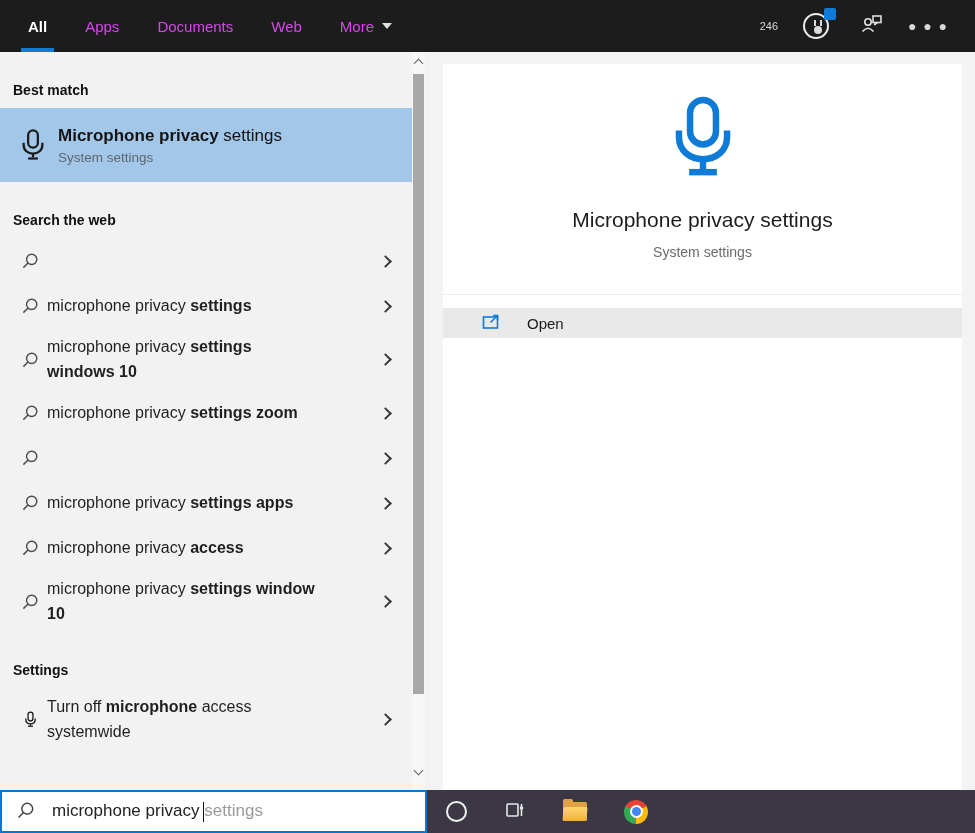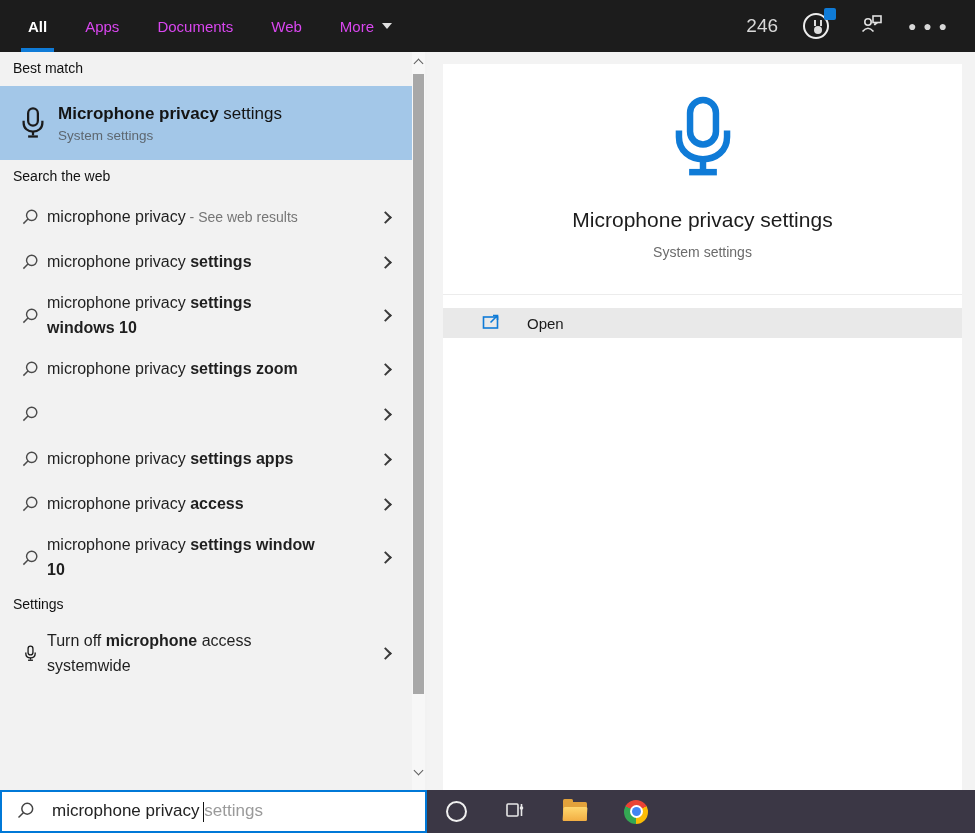--- a/index.html
+++ b/index.html
@@ -8,35 +8,35 @@
   .screen { width:975px; height:833px; display:flex; flex-direction:column; position:relative; }
 
   
   .topbar { height:52px; background:#1c1c1c; display:flex; align-items:center; flex:0 0 52px;text-align:center; }
   .tabs { display:flex; align-items:center; gap:38px; padding-left:28px; height:100%; }
   .tab { color:#d946ef; font-size:15px; height:100%; display:flex; align-items:center; position:relative; cursor:default; }
   .tab.active { color:#ffffff; font-weight:bold; }
   .tab.active::after { content:""; position:absolute; left:-7px; right:-7px; bottom:0; height:4px; background:#0f7bd7; }
   .tab .tri { width:0; height:0; border-left:5px solid transparent; border-right:5px solid transparent; border-top:6px solid #e0e0e0; margin-left:8px; }
   .topbar-right { margin-left:auto; display:flex; align-items:center; gap:24px; padding-right:26px; }
-  .points { color:#d8d8d8; font-size:19px; }
+  .points { color:#d8d8d8; font-size:11px; }
   .rewards { position:relative; width:34px; height:36px; }
   .rewards .ring { position:absolute; left:1px; top:5px; width:26px; height:26px; border:2px solid #ededed; border-radius:50%; }
   .rewards .ribbon { position:absolute; left:12px; top:12px; width:8px; height:6px; border-left:2px solid #dcdcdc; border-right:2px solid #dcdcdc; }
   .rewards .medal { position:absolute; left:12px; top:18px; width:8px; height:8px; background:#dcdcdc; border-radius:50%; }
   .rewards .badge { position:absolute; right:0; top:0; width:12px; height:12px; background:#0f7bd7; border-radius:2px; }
   .dots { color:#d8d8d8; font-size:14px; letter-spacing:2px; }
 
   
   .middle { flex:1; display:flex; min-height:0; }
 
   
   .left-panel { width:427px; background:#f2f2f2; position:relative; overflow:hidden; }
   .left-content { width:412px; }
-  .sec-header { font-size:14px; font-weight:normal; color:#111; padding:8px 0 10px 13px; }
+  .sec-header { font-size:14px; font-weight:bold; color:#111; padding:30px 0 10px 13px; }
   .bm-row { height:74px; background:#a3c7e8; display:flex; align-items:center; cursor:pointer; }
   .bm-icon { width:50px; display:flex; justify-content:center; flex:0 0 50px; margin-left:8px; }
   .bm-text { display:flex; flex-direction:column; gap:4px; }
   .bm-title { font-size:17px; color:#141414; }
   .bm-title .b { font-weight:bold; }
   .bm-sub { font-size:13.5px; color:#5a6possible5; color:#5d6770; }
   .row { display:flex; align-items:center; min-height:45px; padding:6px 0; cursor:pointer; }
   .row-icon { width:34px; flex:0 0 34px; margin-left:13px; display:flex; justify-content:center; }
   .row-text { font-size:16px; color:#1f1f1f; max-width:272px; line-height:25px; }
   .row-text .b { font-weight:bold; }
@@ -146,21 +146,20 @@
 
         <div class="sec-header">Search the web</div>
 
         <div class="row">
           <span class="row-icon">
               <svg width="19" height="19" viewBox="0 0 24 24" fill="none" stroke="#4a4a4a" stroke-width="1.8">
                 <circle cx="13.5" cy="10.5" r="6.5"></circle>
                 <line x1="8.8" y1="15.2" x2="3" y2="21"></line>
               </svg>
             </span>
-          <span class="row-text"><span>microphone privacy</span><span class="b"></span><span class="suffix"> - See web results</span></span>
           <span class="row-chev"><span class="chev"></span></span>
         </div>
         <div class="row">
           <span class="row-icon">
               <svg width="19" height="19" viewBox="0 0 24 24" fill="none" stroke="#4a4a4a" stroke-width="1.8">
                 <circle cx="13.5" cy="10.5" r="6.5"></circle>
                 <line x1="8.8" y1="15.2" x2="3" y2="21"></line>
               </svg>
             </span>
           <span class="row-text"><span>microphone privacy</span><span class="b"> settings</span></span>

